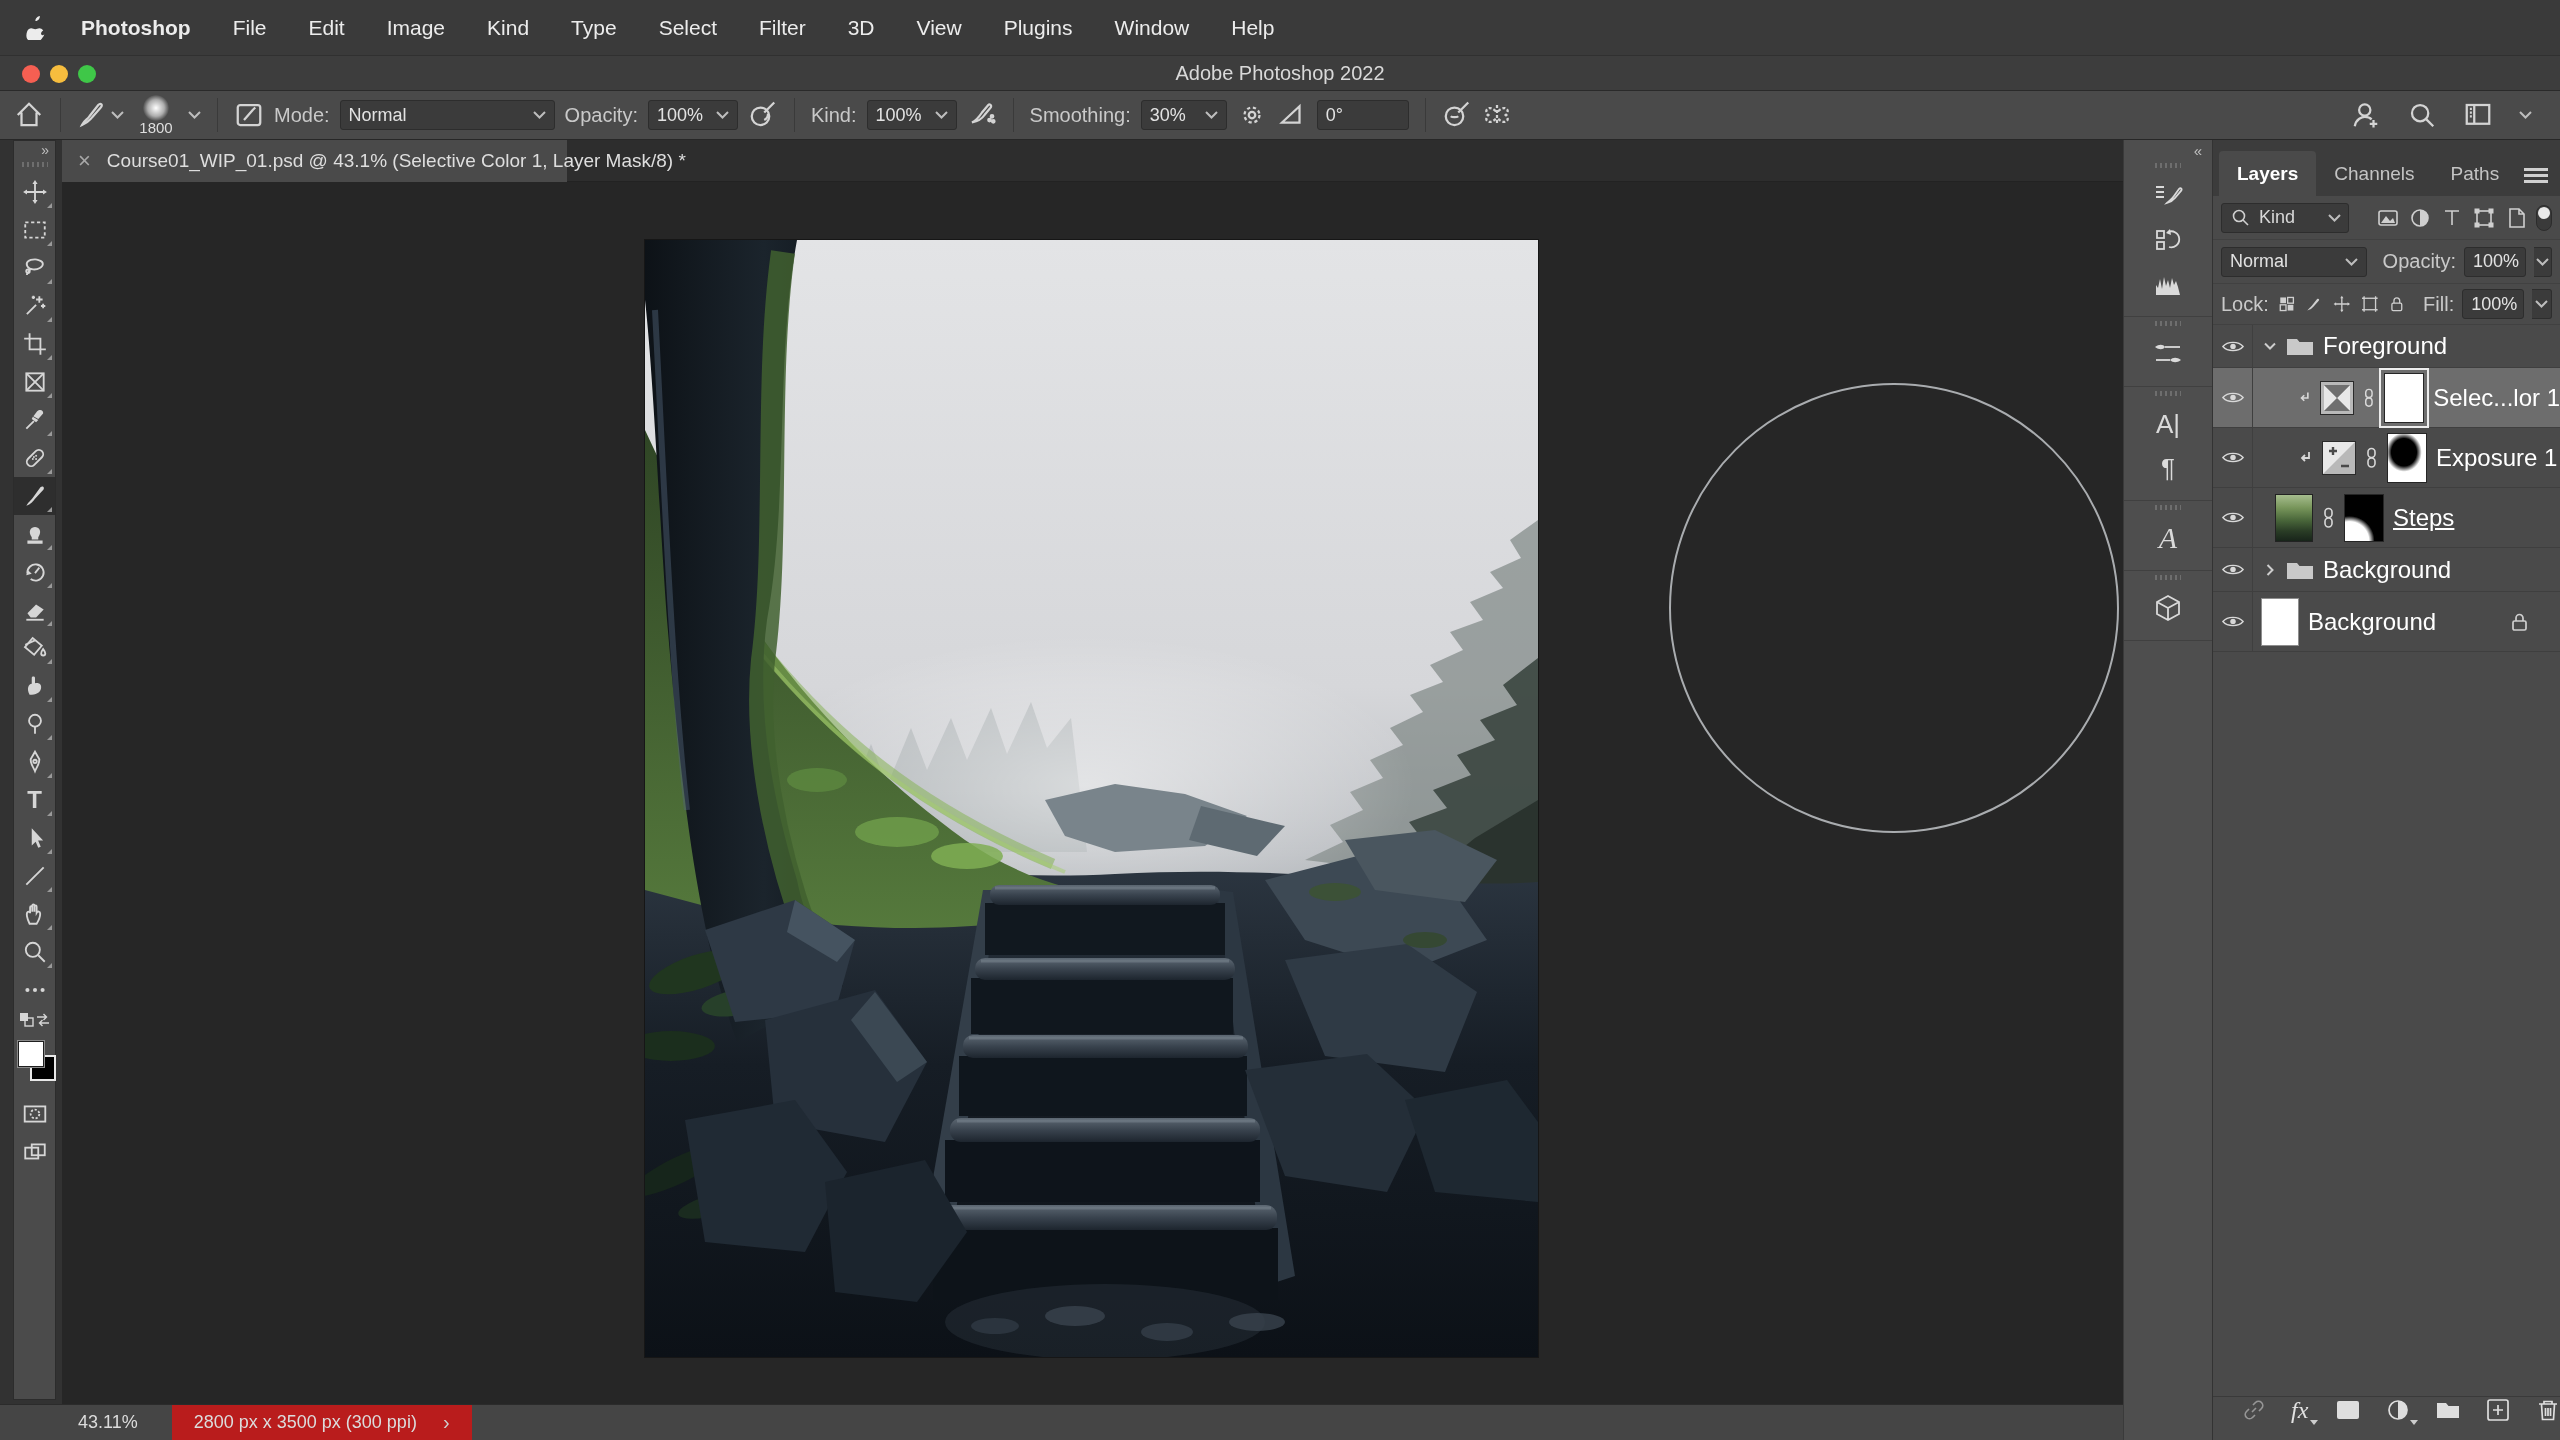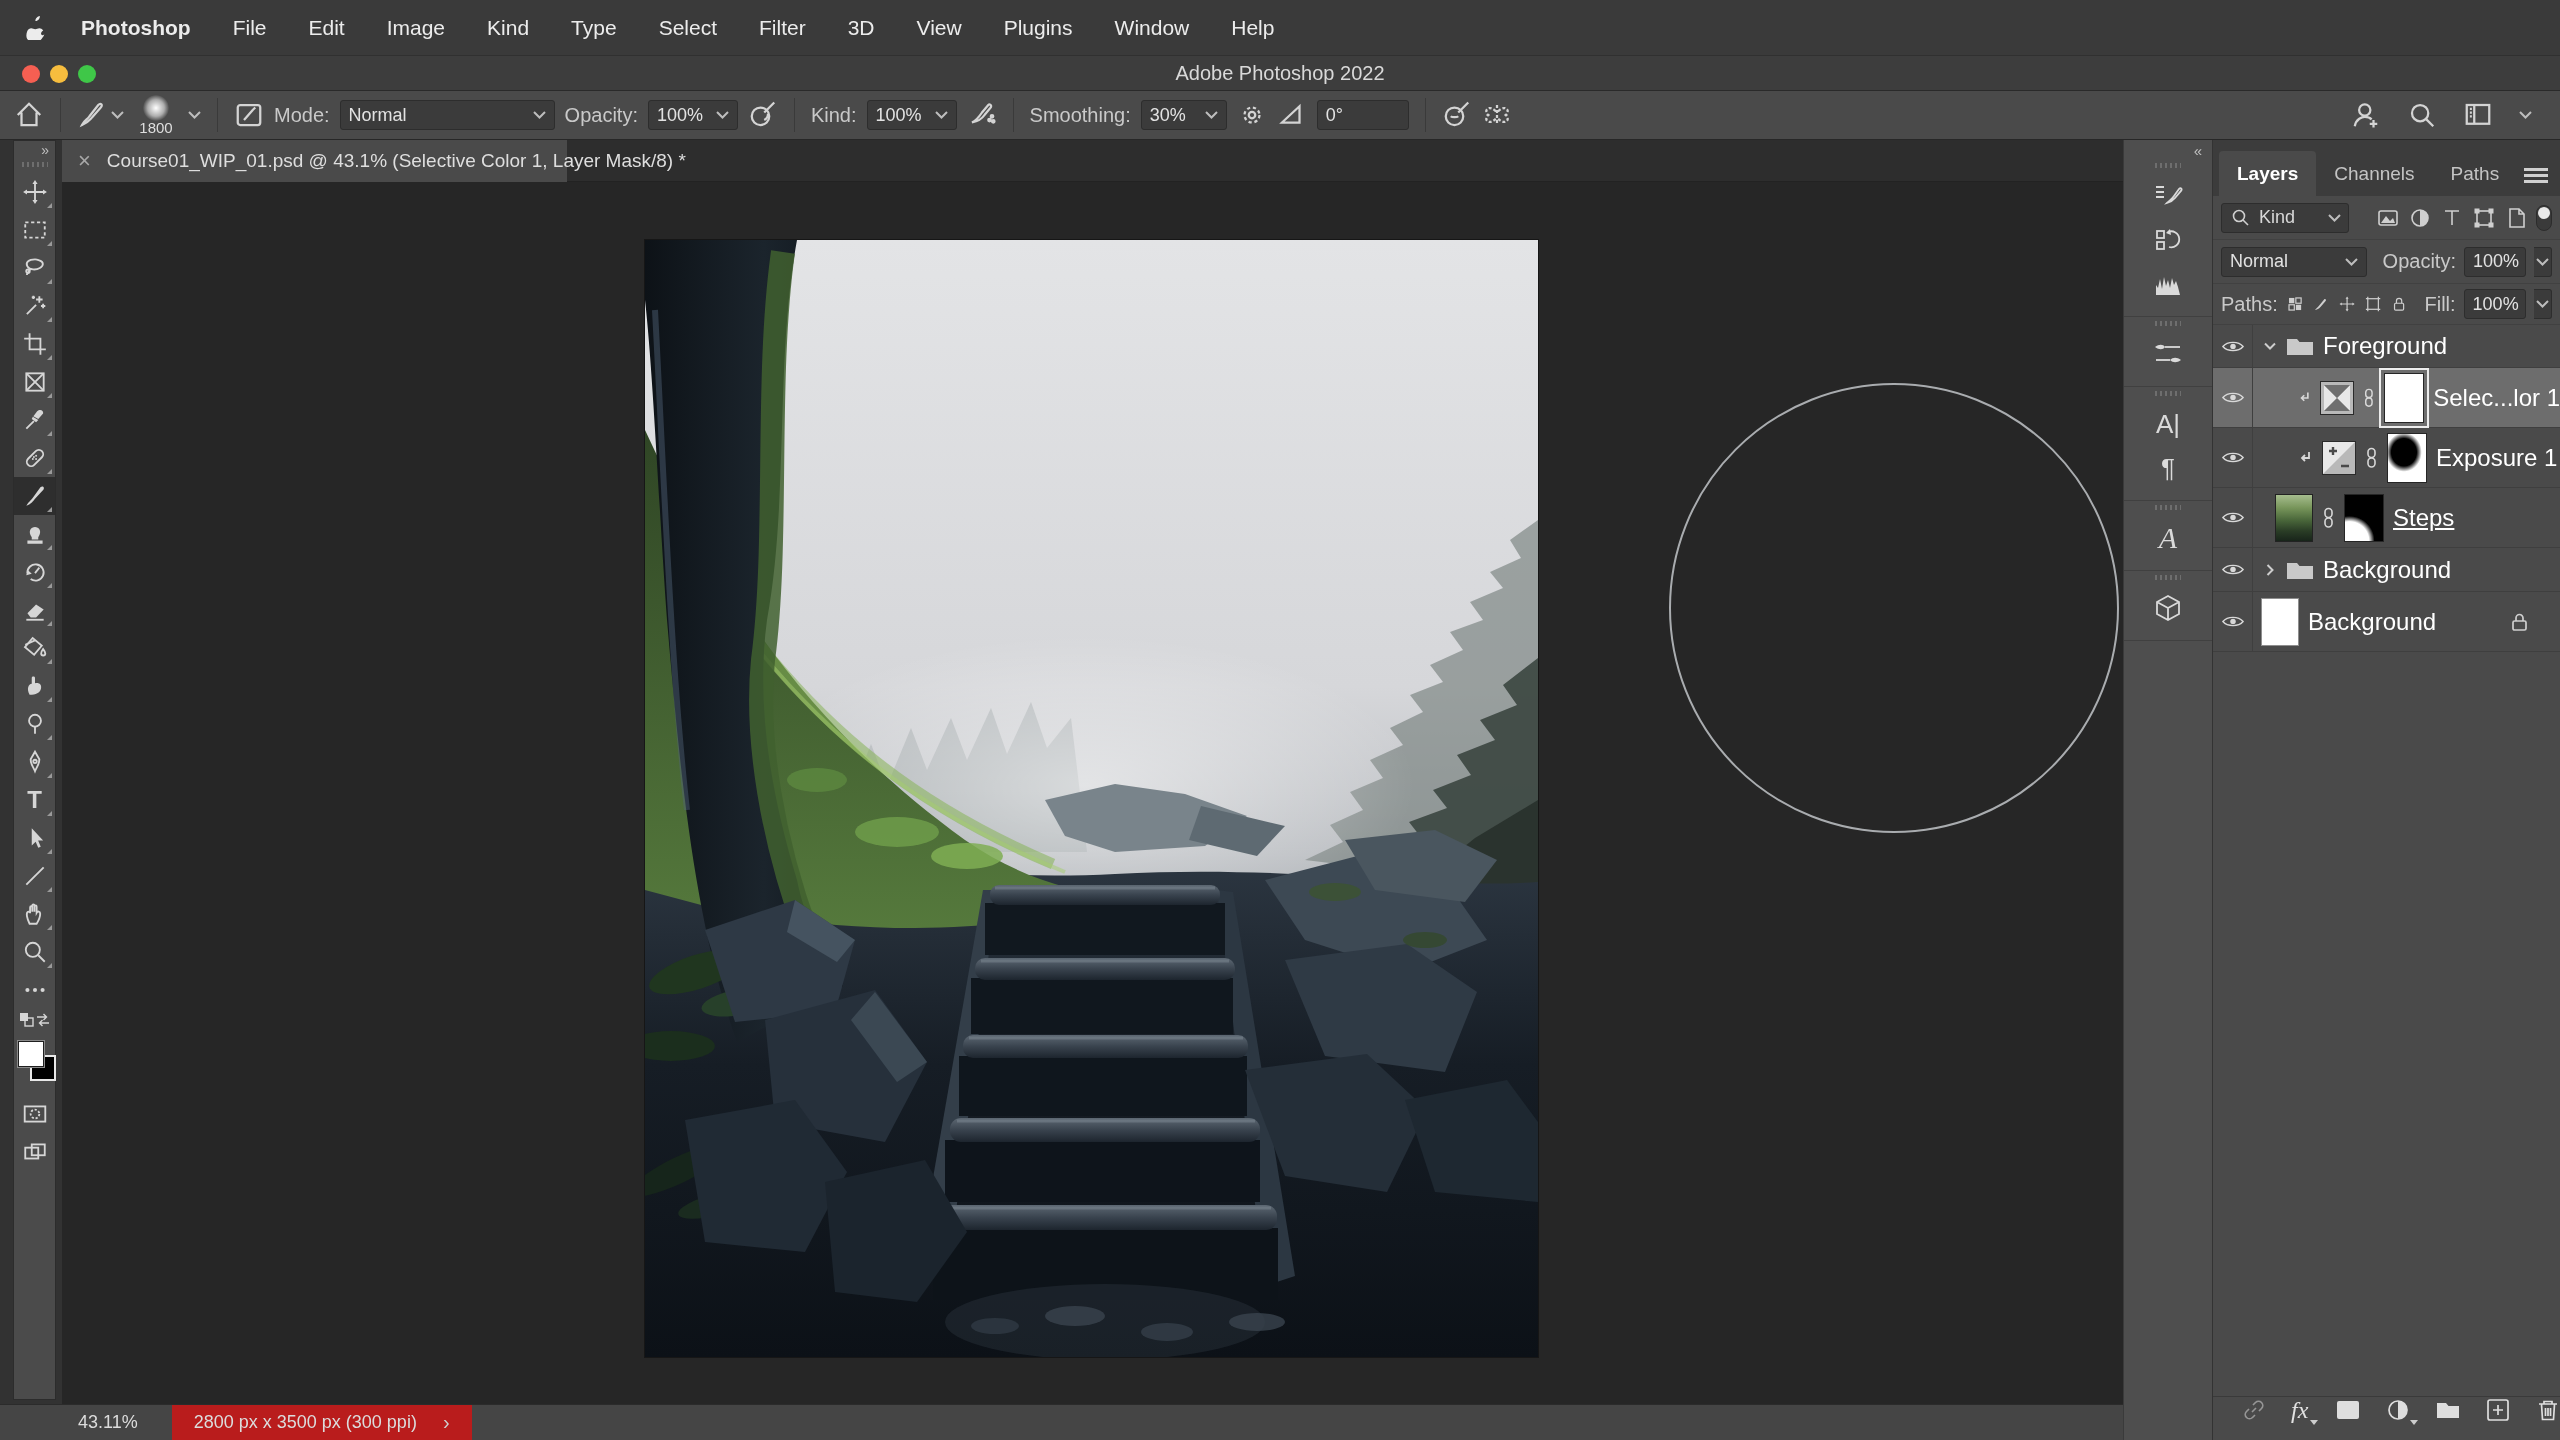--- a/index.html
+++ b/index.html
@@ -671,21 +671,21 @@
           <span class="val">100%</span>
         </span>
       <span class="chevbox">
           <svg class="chev" viewBox="0 0 13 8">
             <path d="M1 1 L6.5 6.5 L12 1" stroke="#bdbdbd" stroke-width="2" fill="none"></path>
           </svg>
         </span>
     </div>
 
     <div class="prow lockrow">
-      <span class="lbl">Paths:</span>
+      <span class="lbl">Lock:</span>
       <svg class="fic" viewBox="0 0 24 24">
           <rect class="fill" x="4" y="4" width="7" height="7"></rect>
           <rect x="13" y="4" width="7" height="7"></rect>
           <rect x="4" y="13" width="7" height="7"></rect>
           <rect class="fill" x="13" y="13" width="7" height="7"></rect>
         </svg>
       <svg class="fic" viewBox="0 0 24 24">
           <path class="fill" d="M4 20 C6 17 7.5 16.5 9.5 14 L16 6 C17.5 4.5 19.5 6.5 18 8 L11.5 15.5 C9.5 17.5 9 18.5 4 20 Z"></path>
         </svg>
       <svg class="fic" viewBox="0 0 24 24">

